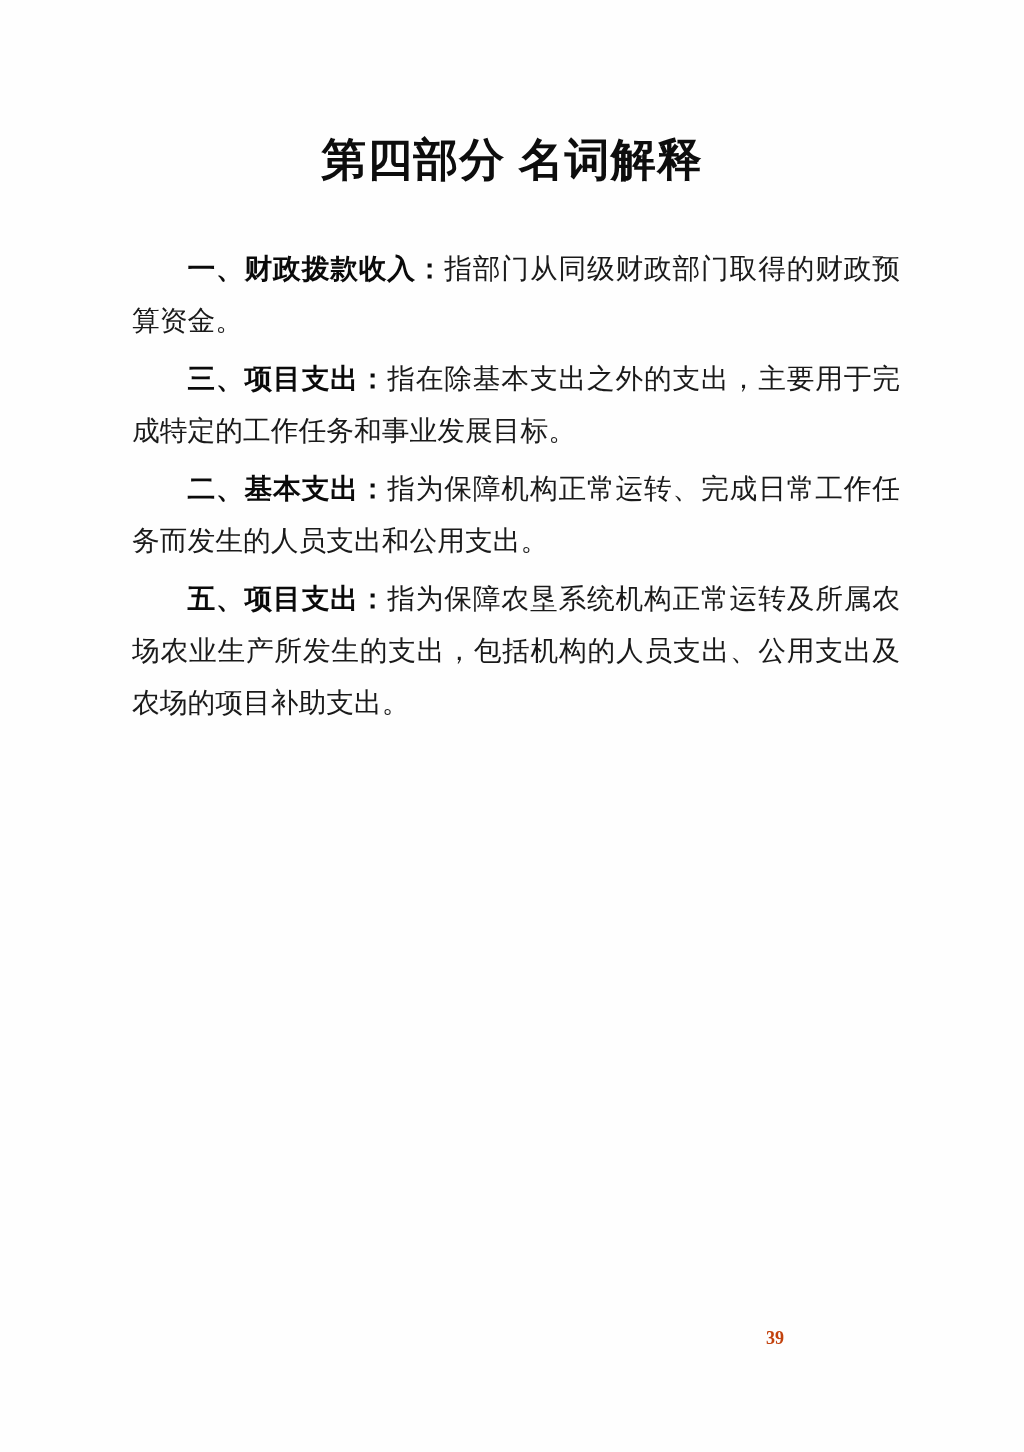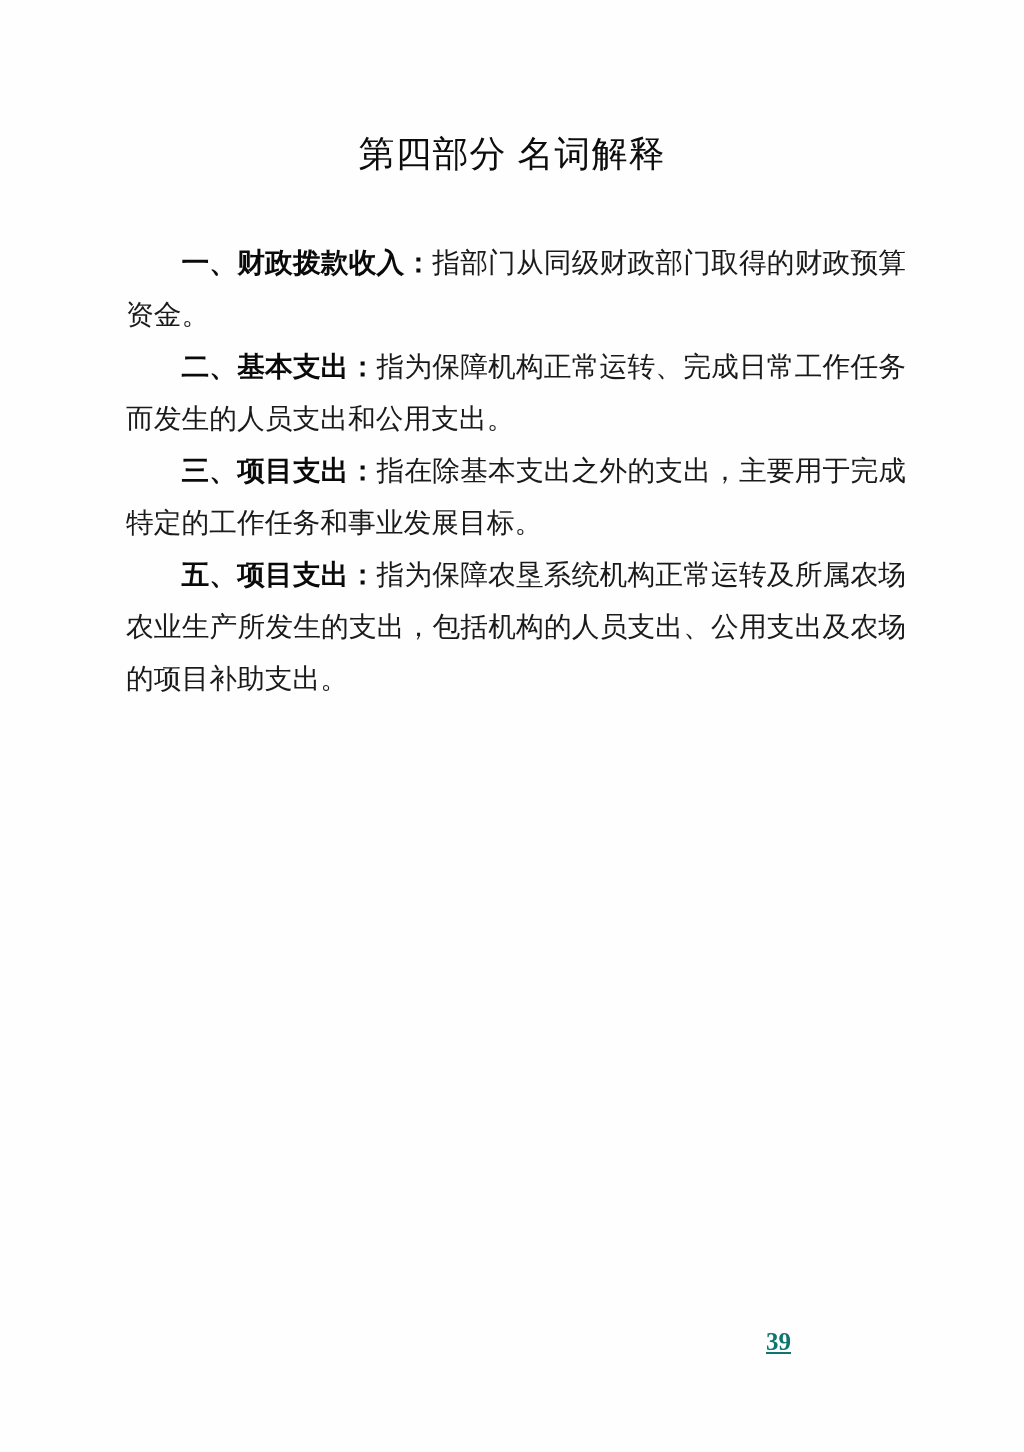--- a/index.html
+++ b/index.html
@@ -17,71 +17,70 @@
     color: #141414;
     font-family: "Liberation Serif", serif;
   }
   .doc-title {
     position: absolute;
     top: 130px;
     left: 0;
     width: 100%;
     text-align: center;
     font-family: "Liberation Sans", sans-serif;
-    font-weight: normal;
-    font-size: 36px;
+    font-weight: bold;
+    font-size: 45px;
     letter-spacing: 1px;
     color: #0d0d0d;
     white-space: pre;
   }
   .body-text {
     position: absolute;
     top: 237px;
     left: 126px;
     width: 780px;
     font-size: 27.75px;
     line-height: 52px;
     text-align: justify;
     color: #1a1a1a;
   }
   .para {
-    margin: 0;
+    margin: 6px;
     padding: 0;
     text-indent: 2em;
   }
   .term {
     font-family: "Liberation Sans", sans-serif;
     font-weight: bold;
     color: #0a0a0a;
   }
   .page-num {
     position: absolute;
     top: 1328px;
     left: 766px;
-    font-size: 25px;
+    font-size: 18px;
     font-weight: bold;
     font-family: "Liberation Serif", serif;
-    color: #0f766e;
-    text-decoration: underline;
+    color: #c2410c;
   }
 </style>
 </head>
 <body>
 
 <div class="page">
 
   <div class="doc-title">第四部分 名词解释</div>
 
   <div class="body-text">
 
     <p class="para"><span class="term">一、财政拨款收入：</span><span>指部门从同级财政部门取得的财政预算资金。</span></p>
 
+    <p class="para"><span class="term">三、项目支出：</span><span>指在除基本支出之外的支出，主要用于完成特定的工作任务和事业发展目标。</span></p>
+
     <p class="para"><span class="term">二、基本支出：</span><span>指为保障机构正常运转、完成日常工作任务而发生的人员支出和公用支出。</span></p>
-
-    <p class="para"><span class="term">三、项目支出：</span><span>指在除基本支出之外的支出，主要用于完成特定的工作任务和事业发展目标。</span></p>
 
 
     <p class="para"><span class="term">五、项目支出：</span><span>指为保障农垦系统机构正常运转及所属农场农业生产所发生的支出，包括机构的人员支出、公用支出及农场的项目补助支出。</span></p>
 
   </div>
 
   <div class="page-num">39</div>
 
 </div>
 

